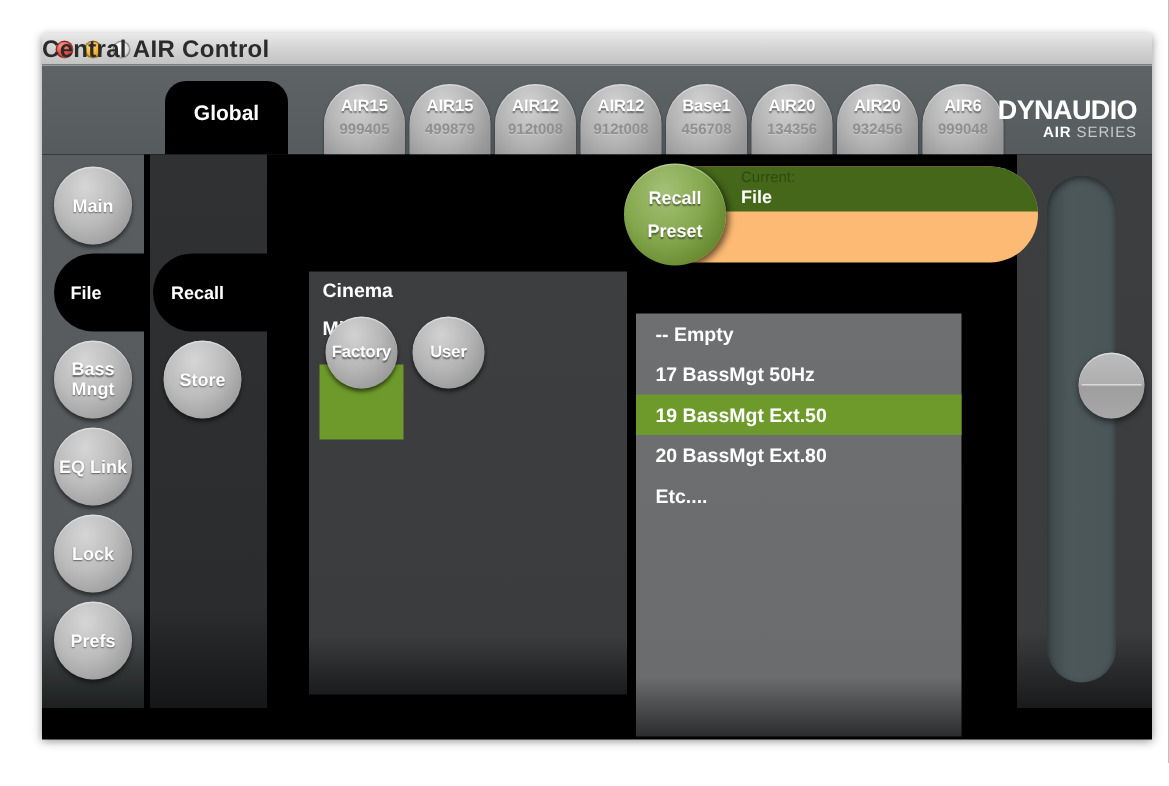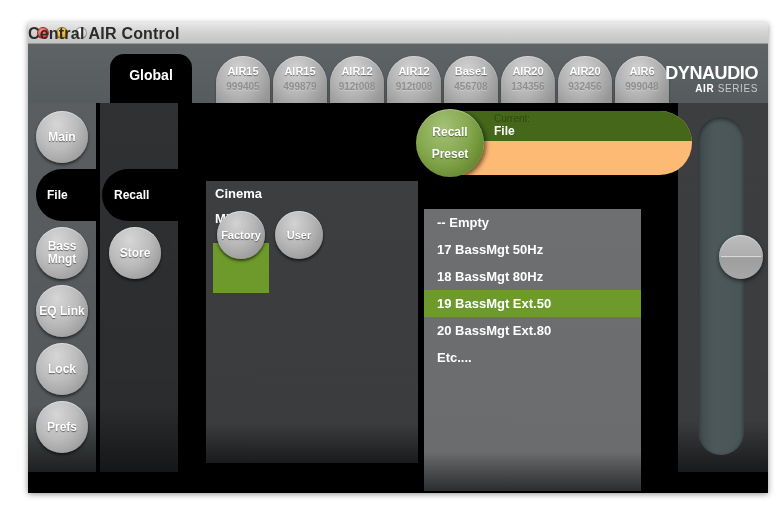--- a/index.html
+++ b/index.html
@@ -453,21 +453,20 @@
     </div>
 
     <div id="cat-panel">
       <div class="cat-row">Cinema</div>
       <div class="cat-row">Misc</div>
     </div>
 
     <div id="preset-panel">
       <div class="preset-row">-- Empty</div>
       <div class="preset-row">17 BassMgt 50Hz</div>
-      <div class="preset-row">18 BassMgt 80Hz</div>
       <div class="preset-row selected">19 BassMgt Ext.50</div>
       <div class="preset-row">20 BassMgt Ext.80</div>
       <div class="preset-row">Etc....</div>
     </div>
 
     <div id="slider-col">
       <div id="slider-track">
         <div id="slider-thumb"></div>
       </div>
     </div>

